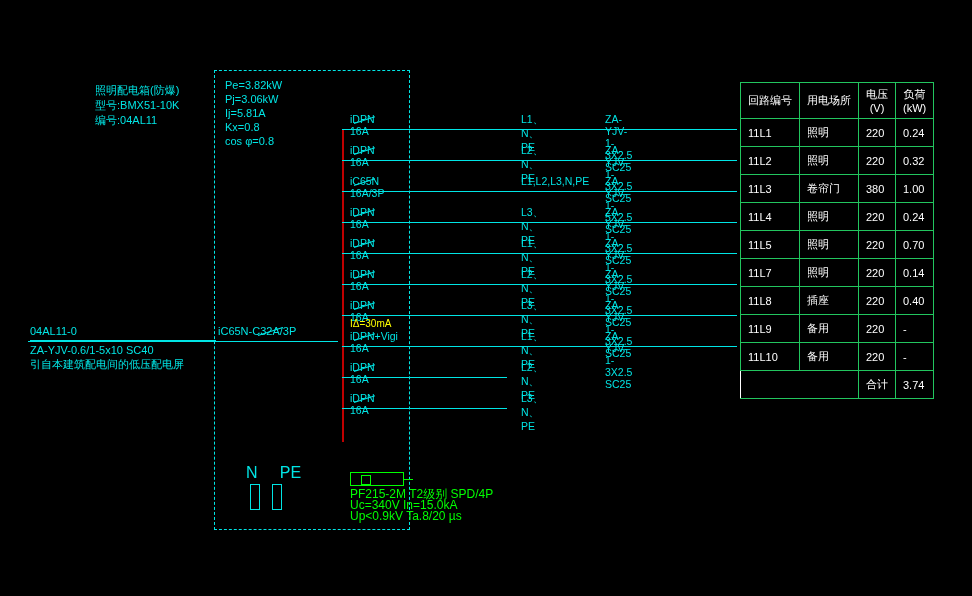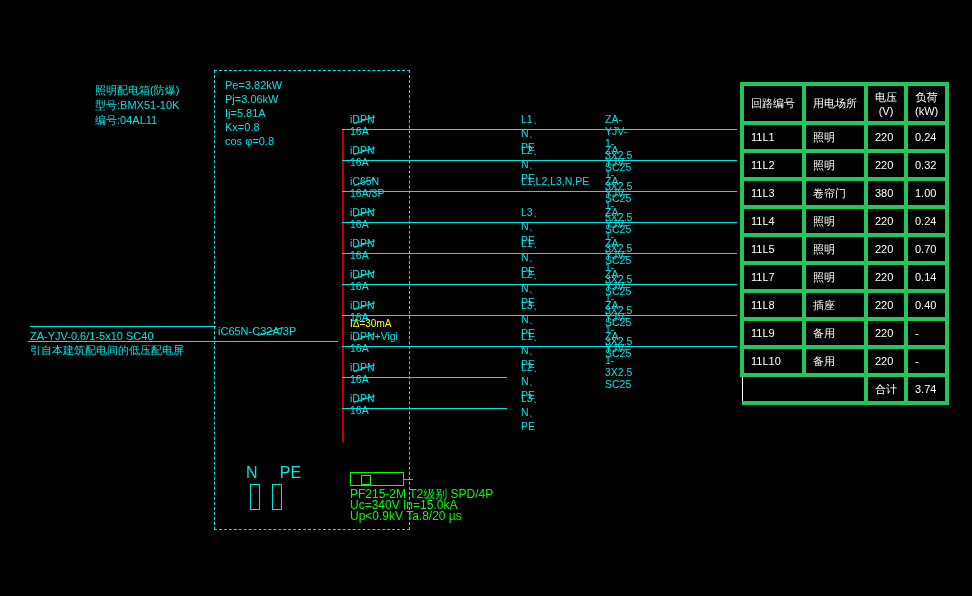--- a/index.html
+++ b/index.html
@@ -34,21 +34,21 @@
   
   .npe{position:absolute;left:246px;top:464px;color:#00e5e5;font-size:16px}
   .npe .box{display:inline-block;width:10px;height:26px;border:1px solid #00e5e5;margin:2px 4px 0 4px;vertical-align:top}
   
   .spd{position:absolute;left:350px;top:472px;color:#00ff00;font-size:12px;line-height:11px}
   .spd-sym{border:1px solid #00ff00;width:54px;height:14px;position:relative;margin-bottom:3px}
   .spd-sym::before{content:"";position:absolute;left:10px;top:2px;width:8px;height:8px;border:1px solid #00ff00}
   .spd-sym::after{content:"";position:absolute;right:-10px;top:6px;width:10px;height:1px;background:#00ff00}
   
   table{position:absolute;left:740px;top:82px;border-collapse:collapse;color:#fff;font-size:11px}
-  th,td{border:4px solid #22c55e;padding:4px 7px;font-weight:normal;text-align:left;height:28px}
+  th,td{border:1px solid #22c55e;padding:4px 7px;font-weight:normal;text-align:left;height:28px}
   th{text-align:center}
 </style>
 </head>
 <body>
 
 <div class="panel-title cyan">
   <div>照明配电箱(防爆)</div>
   <div>型号:BMX51-10K</div>
   <div>编号:04AL11</div>
 </div>
@@ -57,20 +57,21 @@
 
 <div class="params">
   <div>Pe=3.82kW</div>
   <div>Pj=3.06kW</div>
   <div>Ij=5.81A</div>
   <div>Kx=0.8</div>
   <div>cos φ=0.8</div>
 </div>
 
 <div class="incoming cyan">
+  <div>04AL11-0</div>
   <div class="line"></div>
   <div>ZA-YJV-0.6/1-5x10  SC40</div>
   <div>引自本建筑配电间的低压配电屏</div>
 </div>
 <div class="in-line"></div>
 <div class="in-sw"></div>
 <div class="mainbrk">iC65N-C32A/3P</div>
 
 <div class="bus"></div>
 

